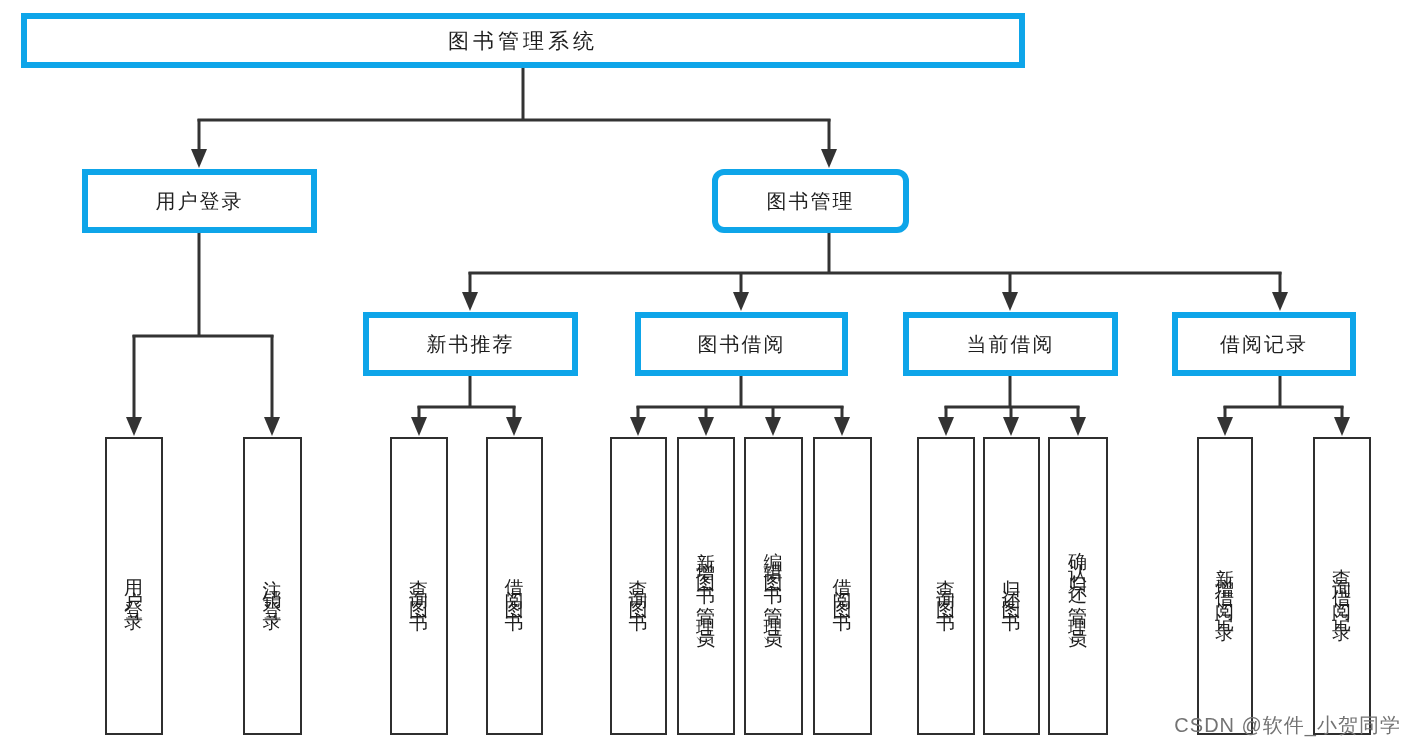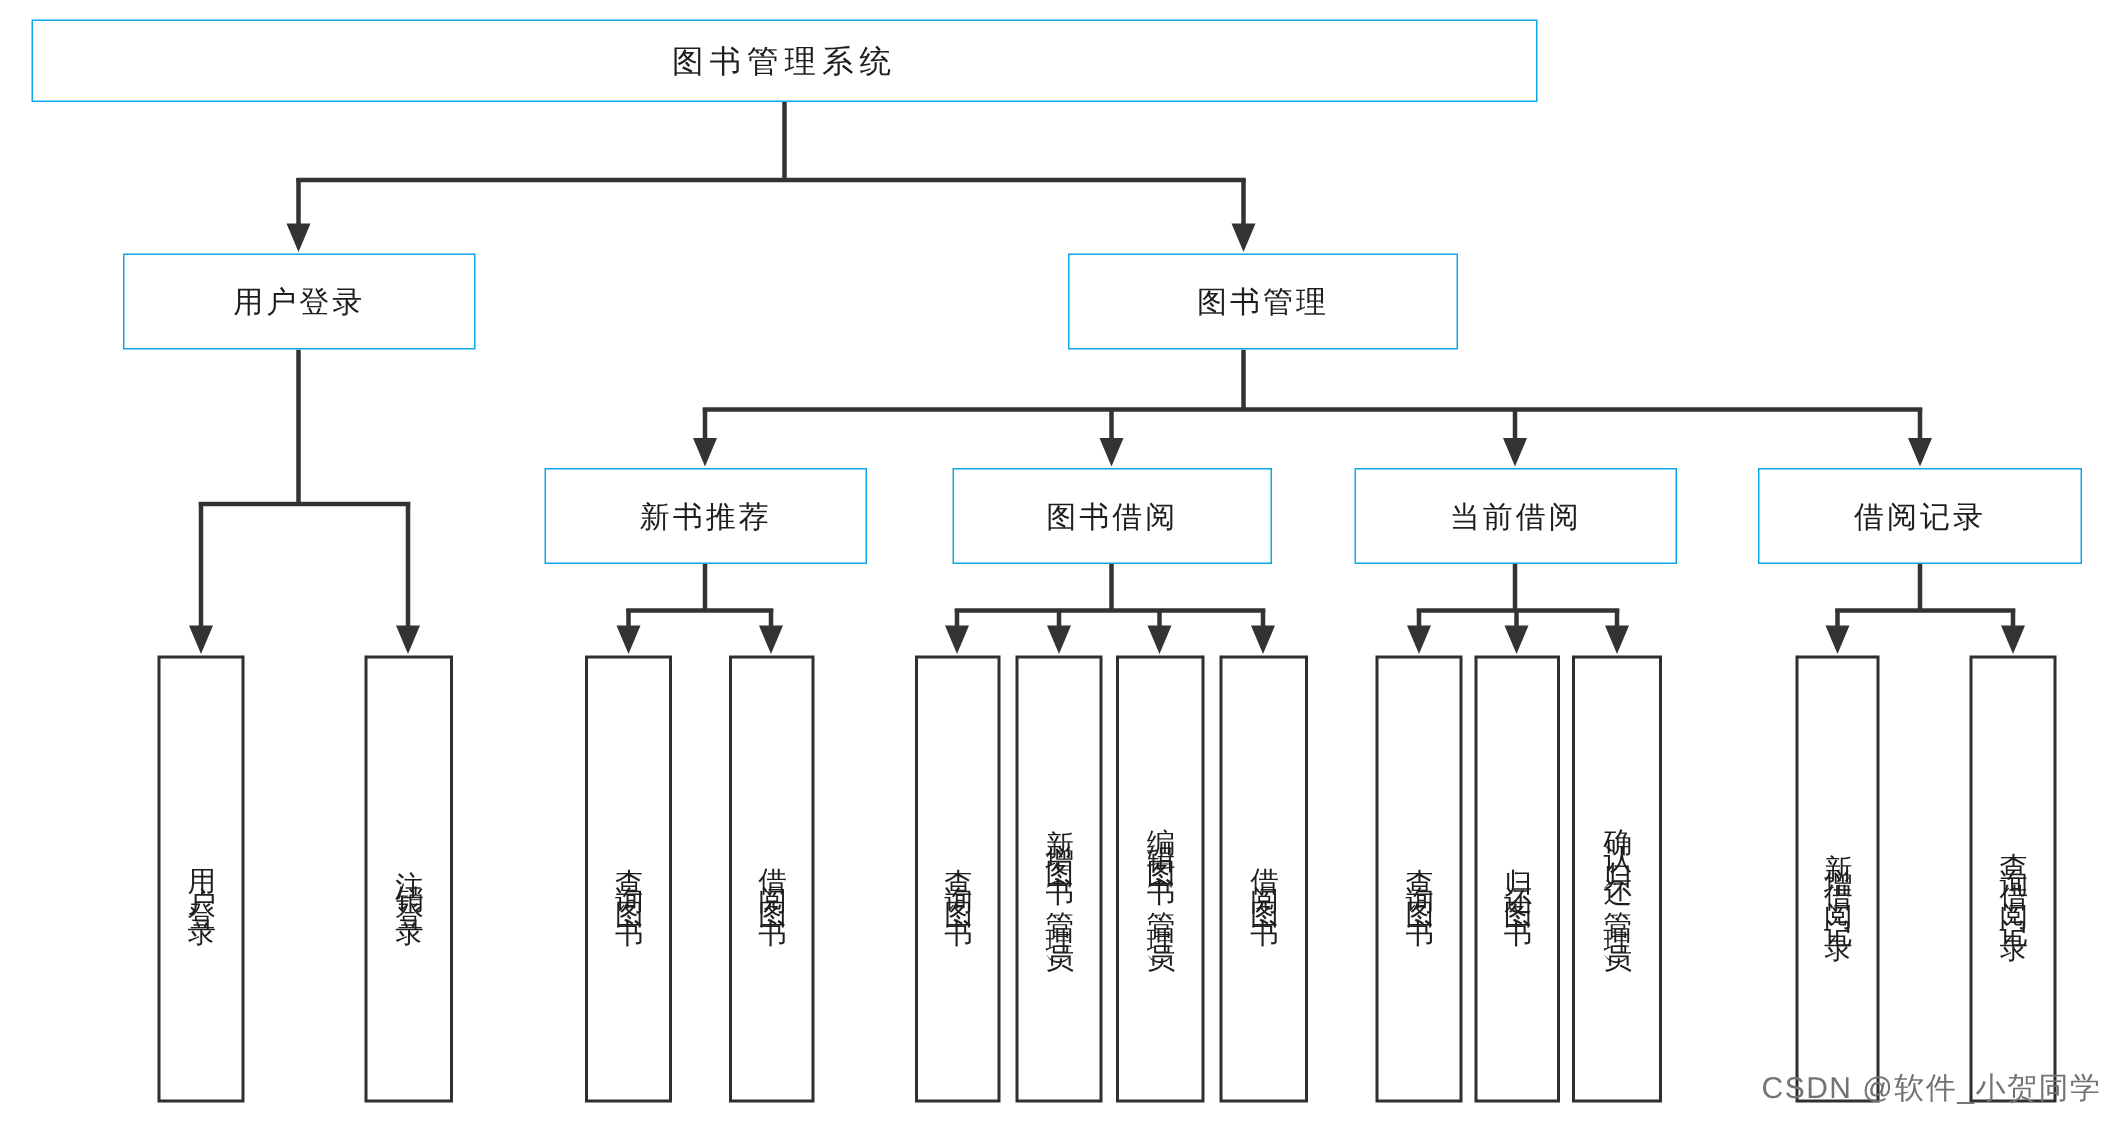--- a/index.html
+++ b/index.html
@@ -17,21 +17,21 @@
   }
   .connectors {
     position: absolute;
     left: 0; top: 0;
     width: 1405px; height: 747px;
     z-index: 1;
   }
   .box {
     position: absolute;
     box-sizing: border-box;
-    border: 1px solid #0ea5e9;
+    border: 6px solid #0ea5e9;
     background: #ffffff;
     display: flex;
     align-items: center;
     justify-content: center;
     color: #1e1e1e;
     font-size: 20px;
     letter-spacing: 2px;
     z-index: 2;
     white-space: nowrap;
   }
@@ -135,26 +135,26 @@
       <polygon points="1003,417 1019,417 1011,436"></polygon>
       <polygon points="1070,417 1086,417 1078,436"></polygon>
       <polygon points="1217,417 1233,417 1225,436"></polygon>
       <polygon points="1334,417 1350,417 1342,436"></polygon>
     </g>
   </svg>
 
   <div class="box root-box" style="left:21px; top:13px; width:1004px; height:55px;">图书管理系统</div>
 
   <div class="box" style="left:82px; top:169px; width:235px; height:64px;">用户登录</div>
-  <div class="box" style="left:712px; top:169px; width:260px; height:64px;">图书管理</div>
+  <div class="box" style="left:712px; top:169px; width:197px; height:64px;border-radius:12px;">图书管理</div>
 
   <div class="box" style="left:363px; top:312px; width:215px; height:64px;font-family:Liberation Mono, monospace;">新书推荐</div>
   <div class="box" style="left:903px; top:312px; width:215px; height:64px;">当前借阅</div>
   <div class="box" style="left:635px; top:312px; width:213px; height:64px;">图书借阅</div>
-  <div class="box" style="left:1172px; top:312px; width:216px; height:64px;">借阅记录</div>
+  <div class="box" style="left:1172px; top:312px; width:184px; height:64px;">借阅记录</div>
 
   <div class="vbox" style="left:105px; top:437px; width:58px; height:298px;">用户登录</div>
   <div class="vbox" style="left:243px; top:437px; width:59px; height:298px;">注销登录</div>
 
   <div class="vbox" style="left:390px; top:437px; width:58px; height:298px;">查询图书</div>
   <div class="vbox" style="left:486px; top:437px; width:57px; height:298px;">借阅图书</div>
 
   <div class="vbox" style="left:610px; top:437px; width:57px; height:298px;">查询图书</div>
   <div class="vbox" style="left:677px; top:437px; width:58px; height:298px;">新增图书（管理员）</div>
   <div class="vbox" style="left:744px; top:437px; width:59px; height:298px;">编辑图书（管理员）</div>

